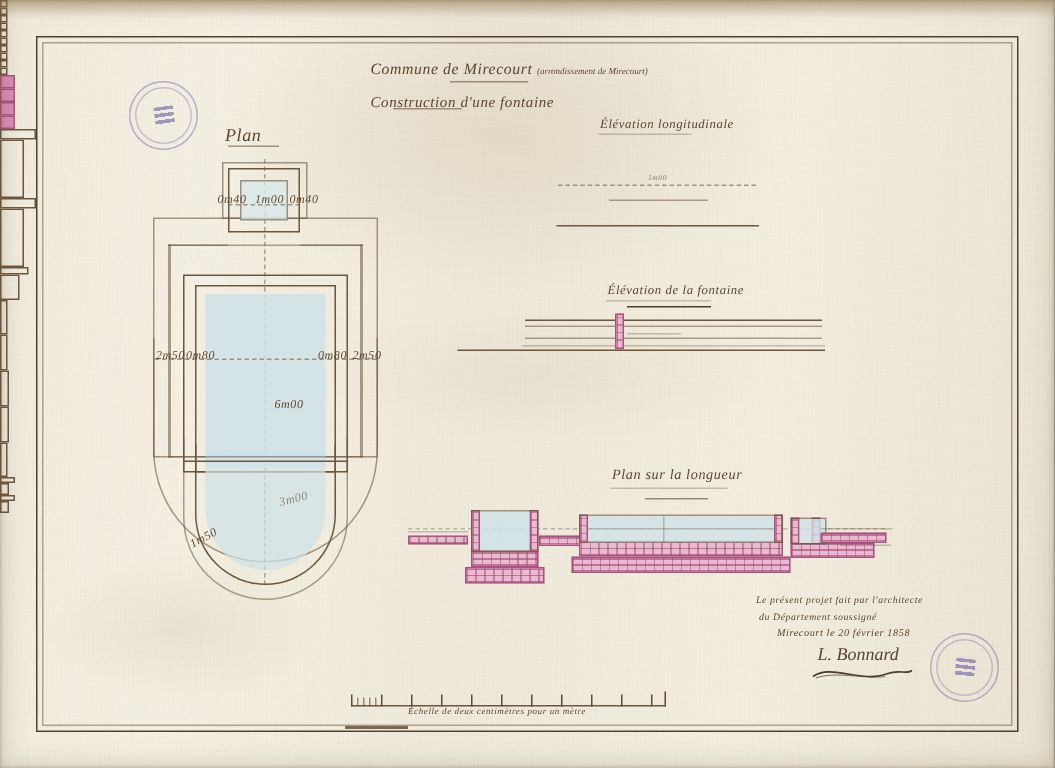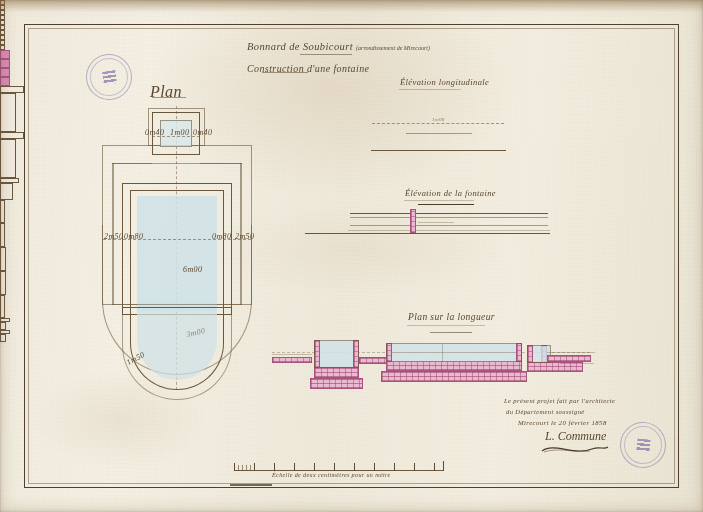--- a/index.html
+++ b/index.html
@@ -79,36 +79,36 @@
 
 <div id="sheet">
 
   <div id="grain"></div>
   <div id="topstain"></div>
 
   <div id="frame"></div>
   <div id="frame2"></div>
 
   <div class="lbl hand" style="left:247px;top:41px;font-size:10.5px;">
-    <span>Bonnard de Soubicourt</span>
+    <span>Commune de Mirecourt</span>
     <span style="font-size:6px;letter-spacing:0;">(arrondissement de Mirecourt)</span>
   </div>
   <div class="swash" style="left:300px;top:54px;width:52px;"></div>
 
   <div class="lbl hand" style="left:247px;top:63px;font-size:10px;">Construction d'une fontaine</div>
   <div class="swash" style="left:262px;top:72px;width:46px;"></div>
 
   <div class="stamp" style="left:86px;top:54px;">
     <div class="bars"></div>
   </div>
   <div class="stamp" style="left:620px;top:422px;transform:rotate(6deg);">
     <div class="bars"></div>
   </div>
 
-  <div class="lbl hand" style="left:150px;top:83px;font-size:16px;">Plan</div>
+  <div class="lbl hand" style="left:150px;top:83px;font-size:12px;">Plan</div>
   <div class="swash" style="left:152px;top:97px;width:34px;"></div>
 
   <div>
 
     <div class="cl" style="left:176px;top:106px;height:284px;"></div>
 
     <div class="boxthin" style="left:102px;top:145px;width:150px;height:160px;"></div>
 
     <div style="position:absolute;left:102px;top:225px;width:150px;height:150px;
          border:0.6px solid rgba(107,87,60,.6);border-top:none;
@@ -259,21 +259,21 @@
     <div class="ln faint" style="left:547px;top:352px;width:48px;height:0.7px;"></div>
     <div class="ln faint" style="left:560px;top:363px;width:34px;height:0.7px;"></div>
 
     <div class="ln" style="left:430px;top:332px;width:42px;height:1.2px;background:#4a3c28;opacity:.55;"></div>
   </div>
 
   <div>
     <div class="lbl hand" style="left:504px;top:397px;font-size:6.5px;">Le présent projet fait par l'architecte</div>
     <div class="lbl hand" style="left:506px;top:408px;font-size:6.5px;">du Département soussigné</div>
     <div class="lbl hand" style="left:518px;top:419px;font-size:6.8px;">Mirecourt le 20 février 1858</div>
-    <div class="lbl hand" style="left:545px;top:429px;font-size:12px;letter-spacing:0;">L. Commune</div>
+    <div class="lbl hand" style="left:545px;top:429px;font-size:12px;letter-spacing:0;">L. Bonnard</div>
     <svg style="position:absolute;left:540px;top:440px;" width="70" height="16">
       <path d="M2,11 C14,2 34,16 52,9 C60,6 64,10 68,7" stroke="#4a3c28" stroke-width="1.1" fill="none"></path>
       <path d="M4,12 C18,7 36,13 50,11" stroke="#4a3c28" stroke-width="0.7" fill="none" opacity=".7"></path>
     </svg>
   </div>
 
   <div class="scalebar" style="left:234px;top:460px;width:210px;height:24px;">
     <div class="ln" style="left:0;top:10px;width:210px;height:1px;"></div>
 
     <div class="tick" style="left:0px;top:3px;height:8px;"></div>

